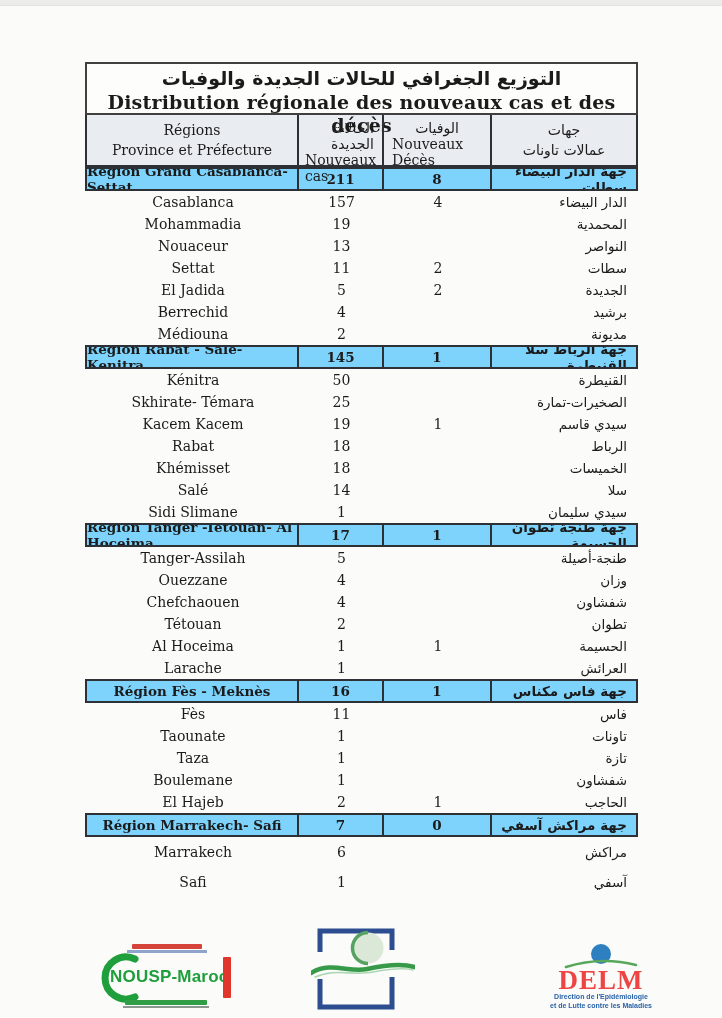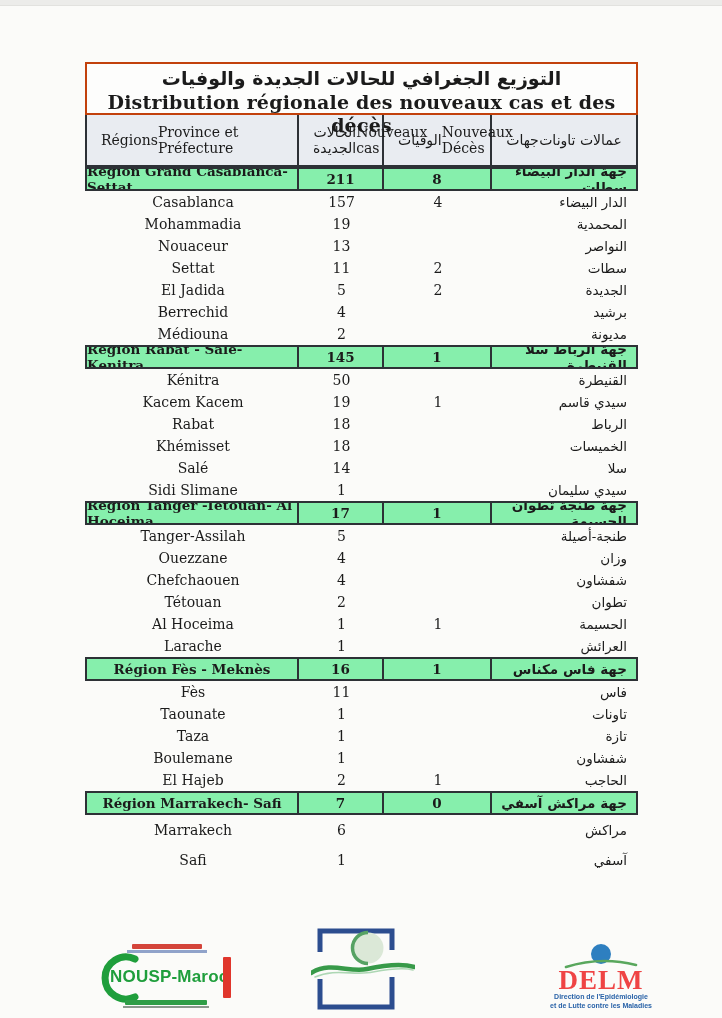--- a/index.html
+++ b/index.html
@@ -9,49 +9,49 @@
     font-family: "DejaVu Serif", "DejaVu Sans", serif;
     color: #1b1b1b;
     position: relative;
     overflow: hidden;
   }
   .top-strip { height: 6px; background: #ececea; border-bottom: 1px solid #e2e2df; }
 
   .doc { position: absolute; left: 85px; top: 62px; width: 553px; }
 
   .title-box {
-    border: 2px solid #c2410c;
+    border: 2px solid #404040;
     background: #fdfdfc;
     text-align: center;
     height: 53px;
     padding-top: 2px;
   }
   .title-ar { font-size: 19px; font-weight: bold; direction: rtl; line-height: 25px; }
   .title-fr { font-size: 19px; font-weight: bold; line-height: 23px; letter-spacing: 0.2px; }
 
   .header-row {
     display: flex;
     border: 2px solid #2d3136;
     border-top: none;
     background: #e9ecf1;
     height: 52px;
   }
   .hcell {
-    display: flex; 
+    display: flex; flex-direction: column;
     justify-content: space-around; align-items: center;
-    padding: 5px 14px; font-size: 14px;
+    padding: 5px 8px; font-size: 14px;
   }
   .header-row .hcell:not(:last-child) { border-right: 2px solid #2d3136; }
   .c1 { width: 212px; } .c2 { width: 85px; } .c3 { width: 108px; } .c4 { flex: 1; }
   .h-ar { direction: rtl; font-size: 14px; }
 
   .region-row {
     display: flex;
     height: 24px;
-    background: #86efac;
+    background: #7dd3fc;
     border: 2px solid #2d3136;
   }
   .region-row .cell { font-weight: 600; font-size: 13.5px; }
   .region-row .cell:not(:last-child) { border-right: 2px solid #2d3136; }
 
   .data-row { display: flex; height: 22px; padding: 0 2px; }
   .section:last-child .data-row { height: 30px; }
   .data-row .cell { font-size: 14px; }
 
   .cell { display: flex; align-items: center; justify-content: center; overflow: hidden; }
@@ -170,20 +170,26 @@
           <div class="cell c1">Région Rabat - Salé-Kenitra</div>
           <div class="cell c2">145</div>
           <div class="cell c3">1</div>
           <div class="cell c4 ar">جهة الرباط سلا القنيطرة</div>
         </div>
         <div class="data-row">
           <div class="cell c1">Kénitra</div>
           <div class="cell c2">50</div>
           <div class="cell c3"></div>
           <div class="cell c4 ar">القنيطرة</div>
+        </div>
+        <div class="data-row">
+          <div class="cell c1">Skhirate- Témara</div>
+          <div class="cell c2">25</div>
+          <div class="cell c3"></div>
+          <div class="cell c4 ar">الصخيرات-تمارة</div>
         </div>
         <div class="data-row">
           <div class="cell c1">Kacem Kacem</div>
           <div class="cell c2">19</div>
           <div class="cell c3">1</div>
           <div class="cell c4 ar">سيدي قاسم</div>
         </div>
         <div class="data-row">
           <div class="cell c1">Rabat</div>
           <div class="cell c2">18</div>

